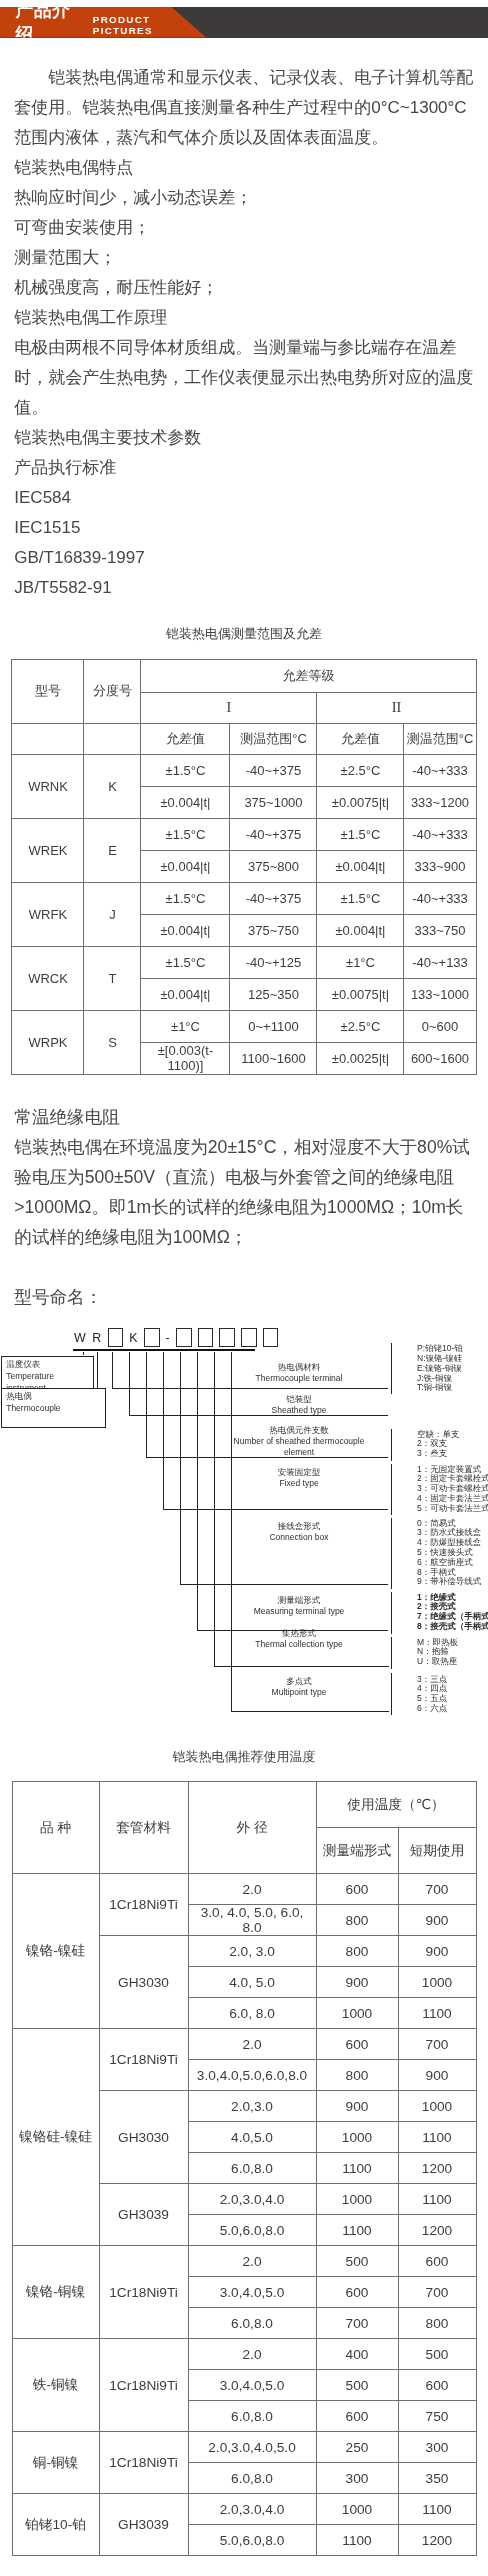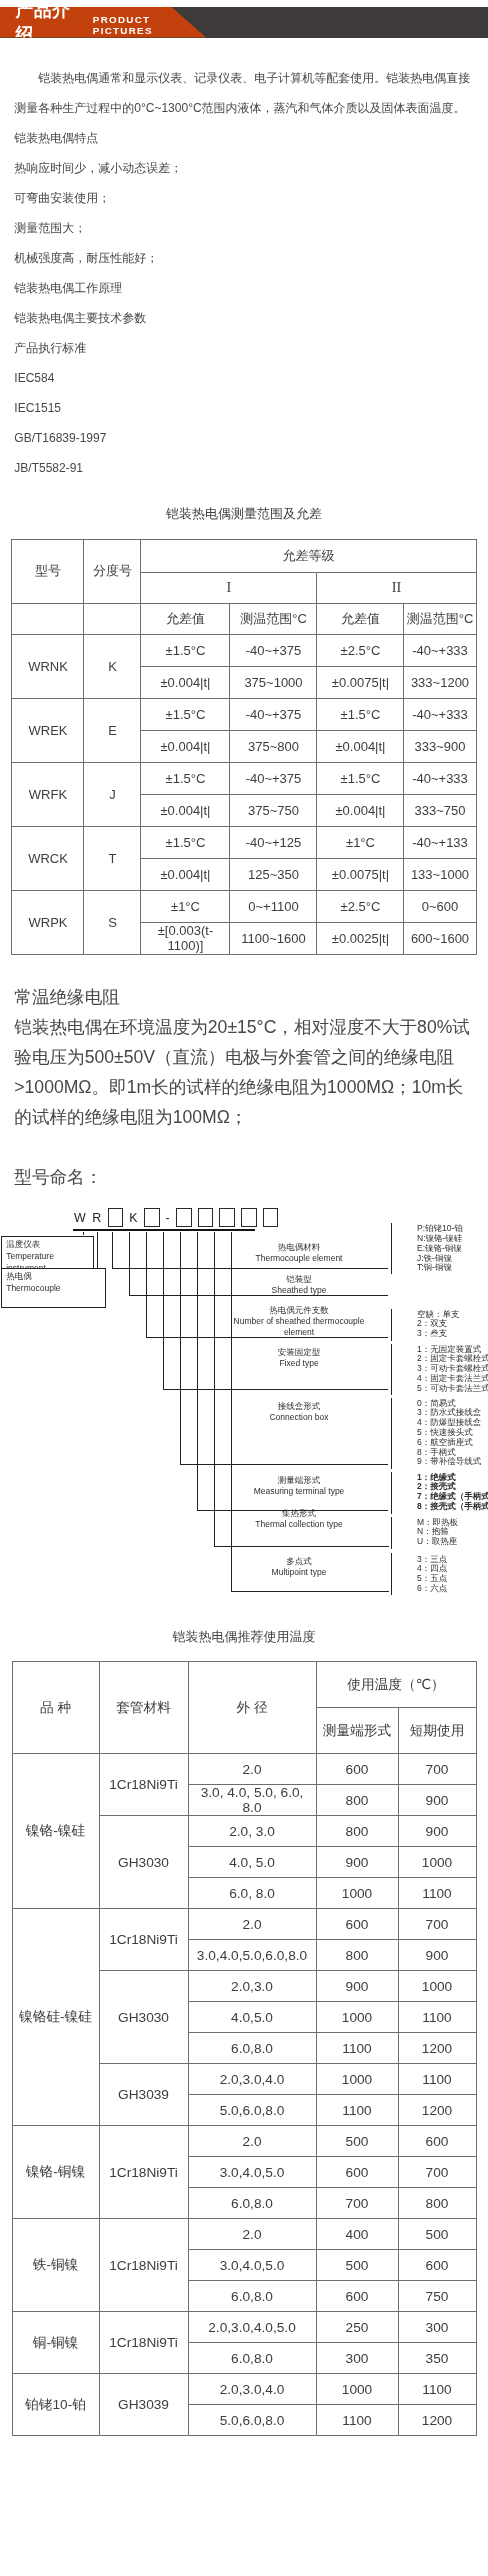--- a/index.html
+++ b/index.html
@@ -12,21 +12,21 @@
   .topbar{position:relative;height:37px;}
   .topbar .bar{position:absolute;left:0;top:6.5px;right:0;height:31px;background:#3e3a39;}
   .banner{
     position:absolute;left:0;top:6.5px;height:31px;width:208px;background:#c2410c;
     clip-path:polygon(0 0,171px 0,206px 100%,0 100%);
     display:flex;align-items:center;
   }
   .banner .cn{font-size:17.6px;font-weight:bold;color:#fff;margin-left:15.6px;letter-spacing:0.7px;}
   .banner .en{font-size:9.8px;color:#fff;margin-left:7.8px;margin-top:5.9px;letter-spacing:1.3px;font-weight:bold;}
   
-  .intro{padding:26px 11.7px 0 14.3px;font-size:12px;line-height:30px;color:#474747;}
+  .intro{padding:26px 11.7px 0 14.3px;font-size:17px;line-height:30px;color:#474747;}
   .intro p{margin:0;}
   .intro p.indent{text-indent:2em;}
   
   .tbl-title{font-size:13px;font-weight:400;text-align:center;color:#3f3f3f;margin:22px 0 15.6px 0;}
   table{border-collapse:collapse;margin:0 auto;table-layout:fixed;}
   td{border:0.7px solid #6e6e6e;text-align:center;vertical-align:middle;color:#3d3d3d;padding:0 1.3px;overflow:hidden;}
   #table1{width:464px;font-size:13px;}
   #table1 tr{height:32px;}
   #table2{width:464px;font-size:13.7px;}
   #table2 tbody tr{height:31px;}
@@ -65,20 +65,21 @@
   </div>
 
   <section class="intro">
       <p class="indent">铠装热电偶通常和显示仪表、记录仪表、电子计算机等配套使用。铠装热电偶直接测量各种生产过程中的0°C~1300°C范围内液体，蒸汽和气体介质以及固体表面温度。</p>
       <p>铠装热电偶特点</p>
       <p>热响应时间少，减小动态误差；</p>
       <p>可弯曲安装使用；</p>
       <p>测量范围大；</p>
       <p>机械强度高，耐压性能好；</p>
       <p>铠装热电偶工作原理</p>
+      <p>电极由两根不同导体材质组成。当测量端与参比端存在温差时，就会产生热电势，工作仪表便显示出热电势所对应的温度值。</p>
       <p>铠装热电偶主要技术参数</p>
       <p>产品执行标准</p>
       <p>IEC584</p>
       <p>IEC1515</p>
       <p>GB/T16839-1997</p>
       <p>JB/T5582-91</p>
     </section>
 
   <h2 class="tbl-title">铠装热电偶测量范围及允差</h2>
   <table id="table1">
@@ -212,21 +213,21 @@
       <div class="dline" style="left: 83px; top: 25px; height: 3.9px;"></div>
       <div class="lbox" style="top: 61px; width: 95px; height: 33px;">
         <div>热电偶</div>
         <div>Thermocouple</div>
       </div>
       <div class="dline" style="left: 97px; top: 25px; height: 36px;"></div>
       <div class="dline" style="left: 112px; top: 25px; height: 36px;"></div>
       <div class="hline" style="left: 112px; top: 61px; width: 276px;"></div>
       <div class="cat-label" style="top: 35px;">
         <div>热电偶材料</div>
-        <div>Thermocouple element</div>
+        <div>Thermocouple terminal</div>
       </div>
       <div class="vline" style="top: 16.3px; height: 51px;"></div>
       <div class="cat-opts" style="top: 17.6px;">
         <div>P:铂铑10-铂</div>
         <div>N:镍铬-镍硅</div>
         <div>E:镍铬-铜镍</div>
         <div>J:铁-铜镍</div>
         <div>T:铜-铜镍</div>
       </div>
       <div class="dline" style="left: 129px; top: 25px; height: 63px;"></div>

